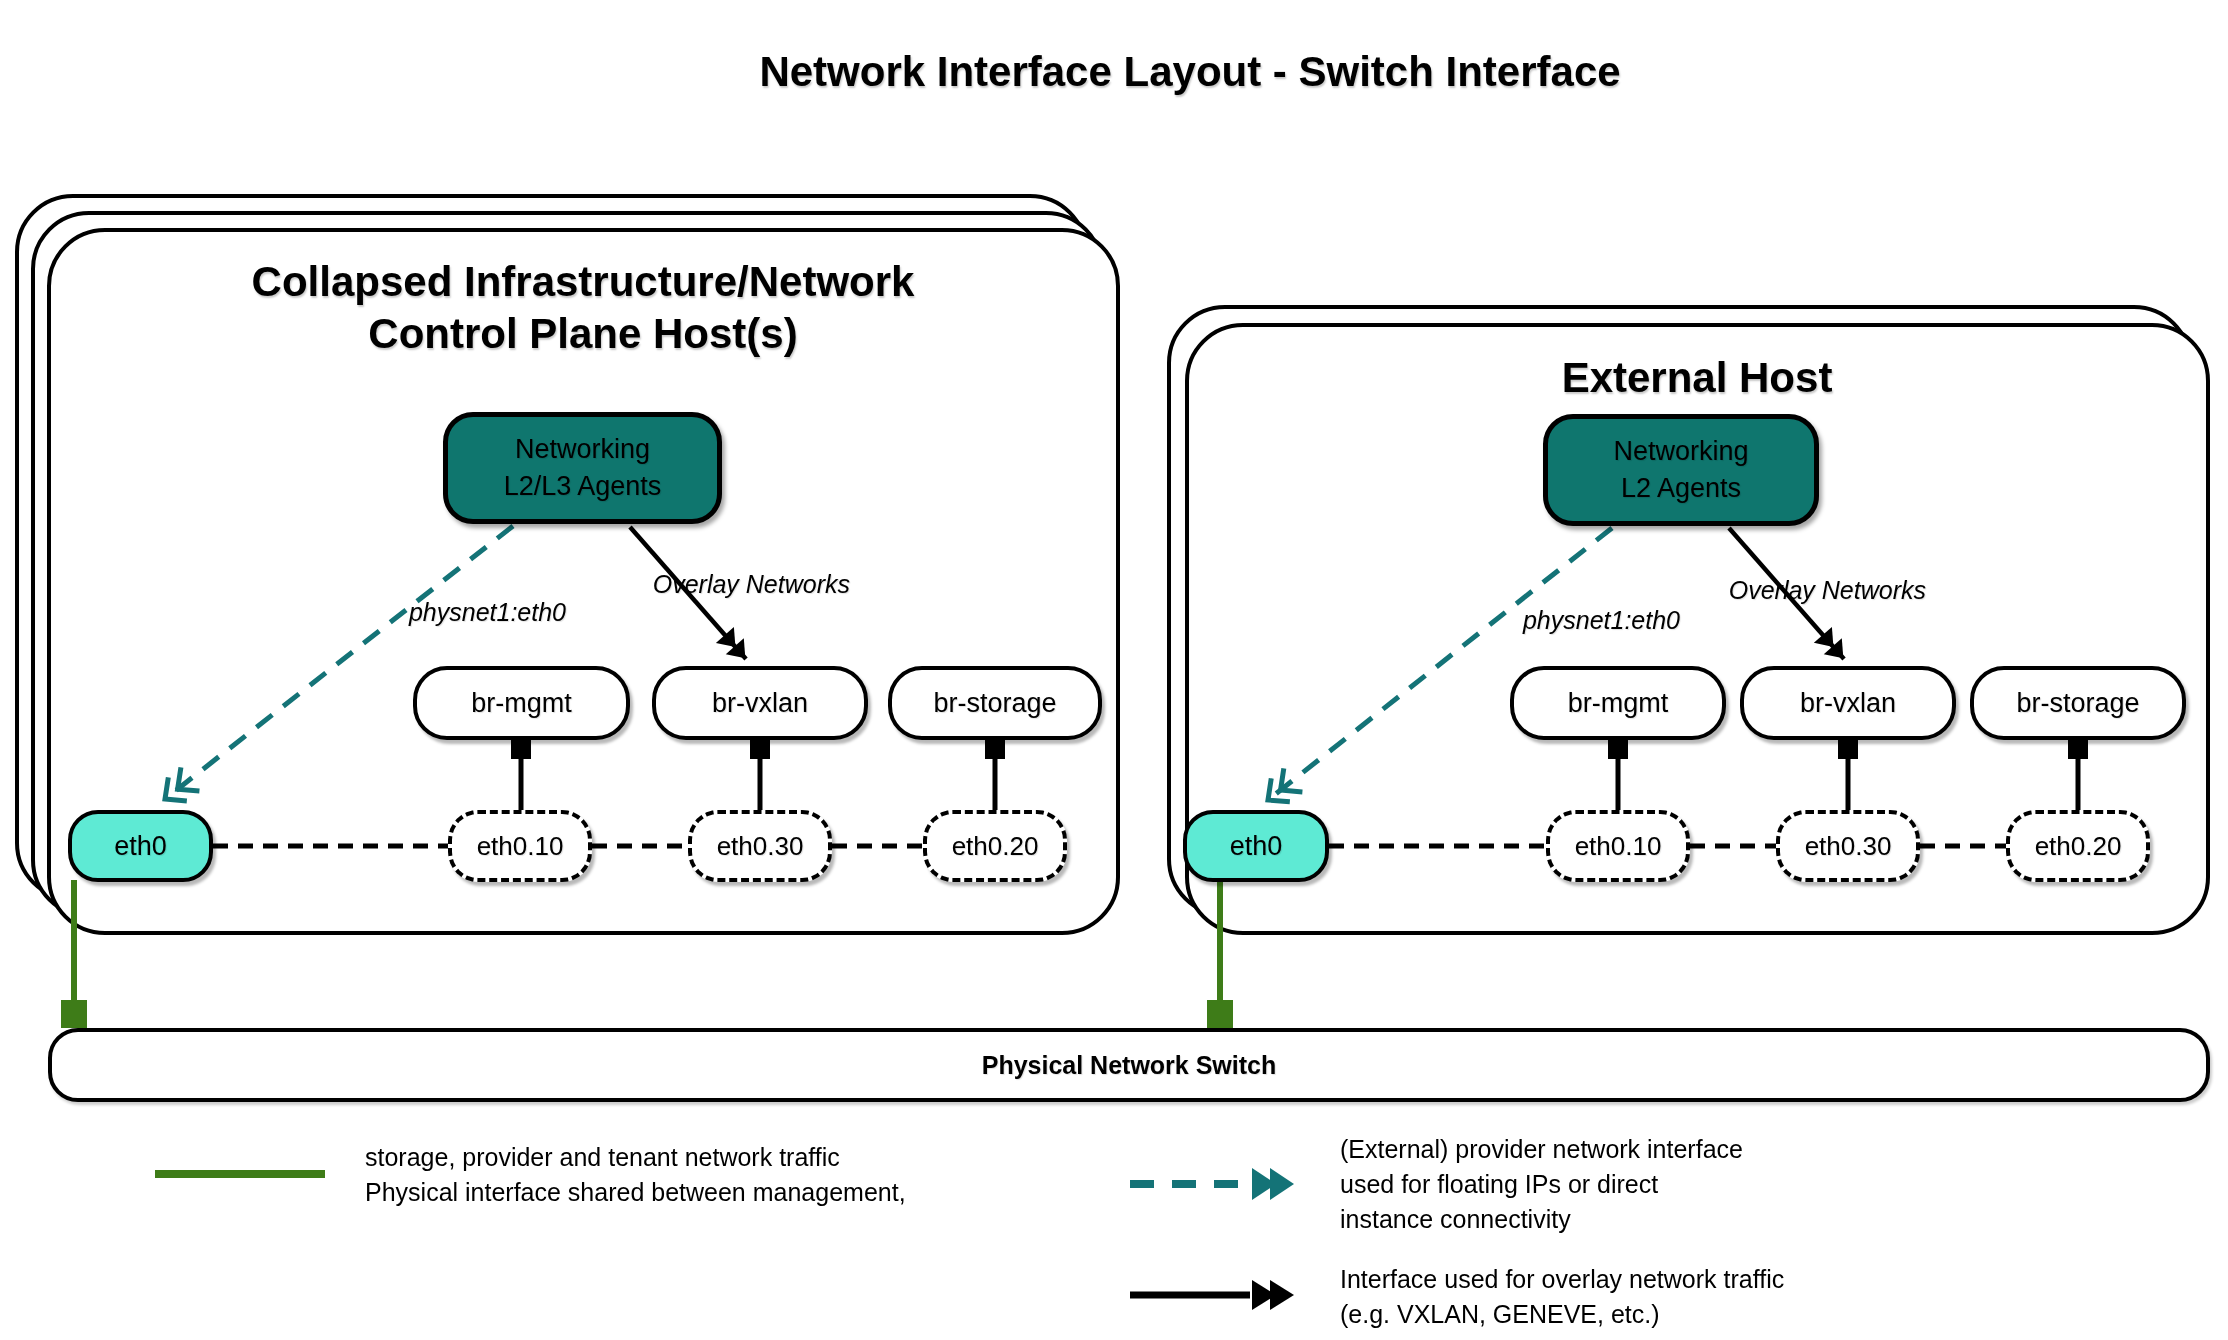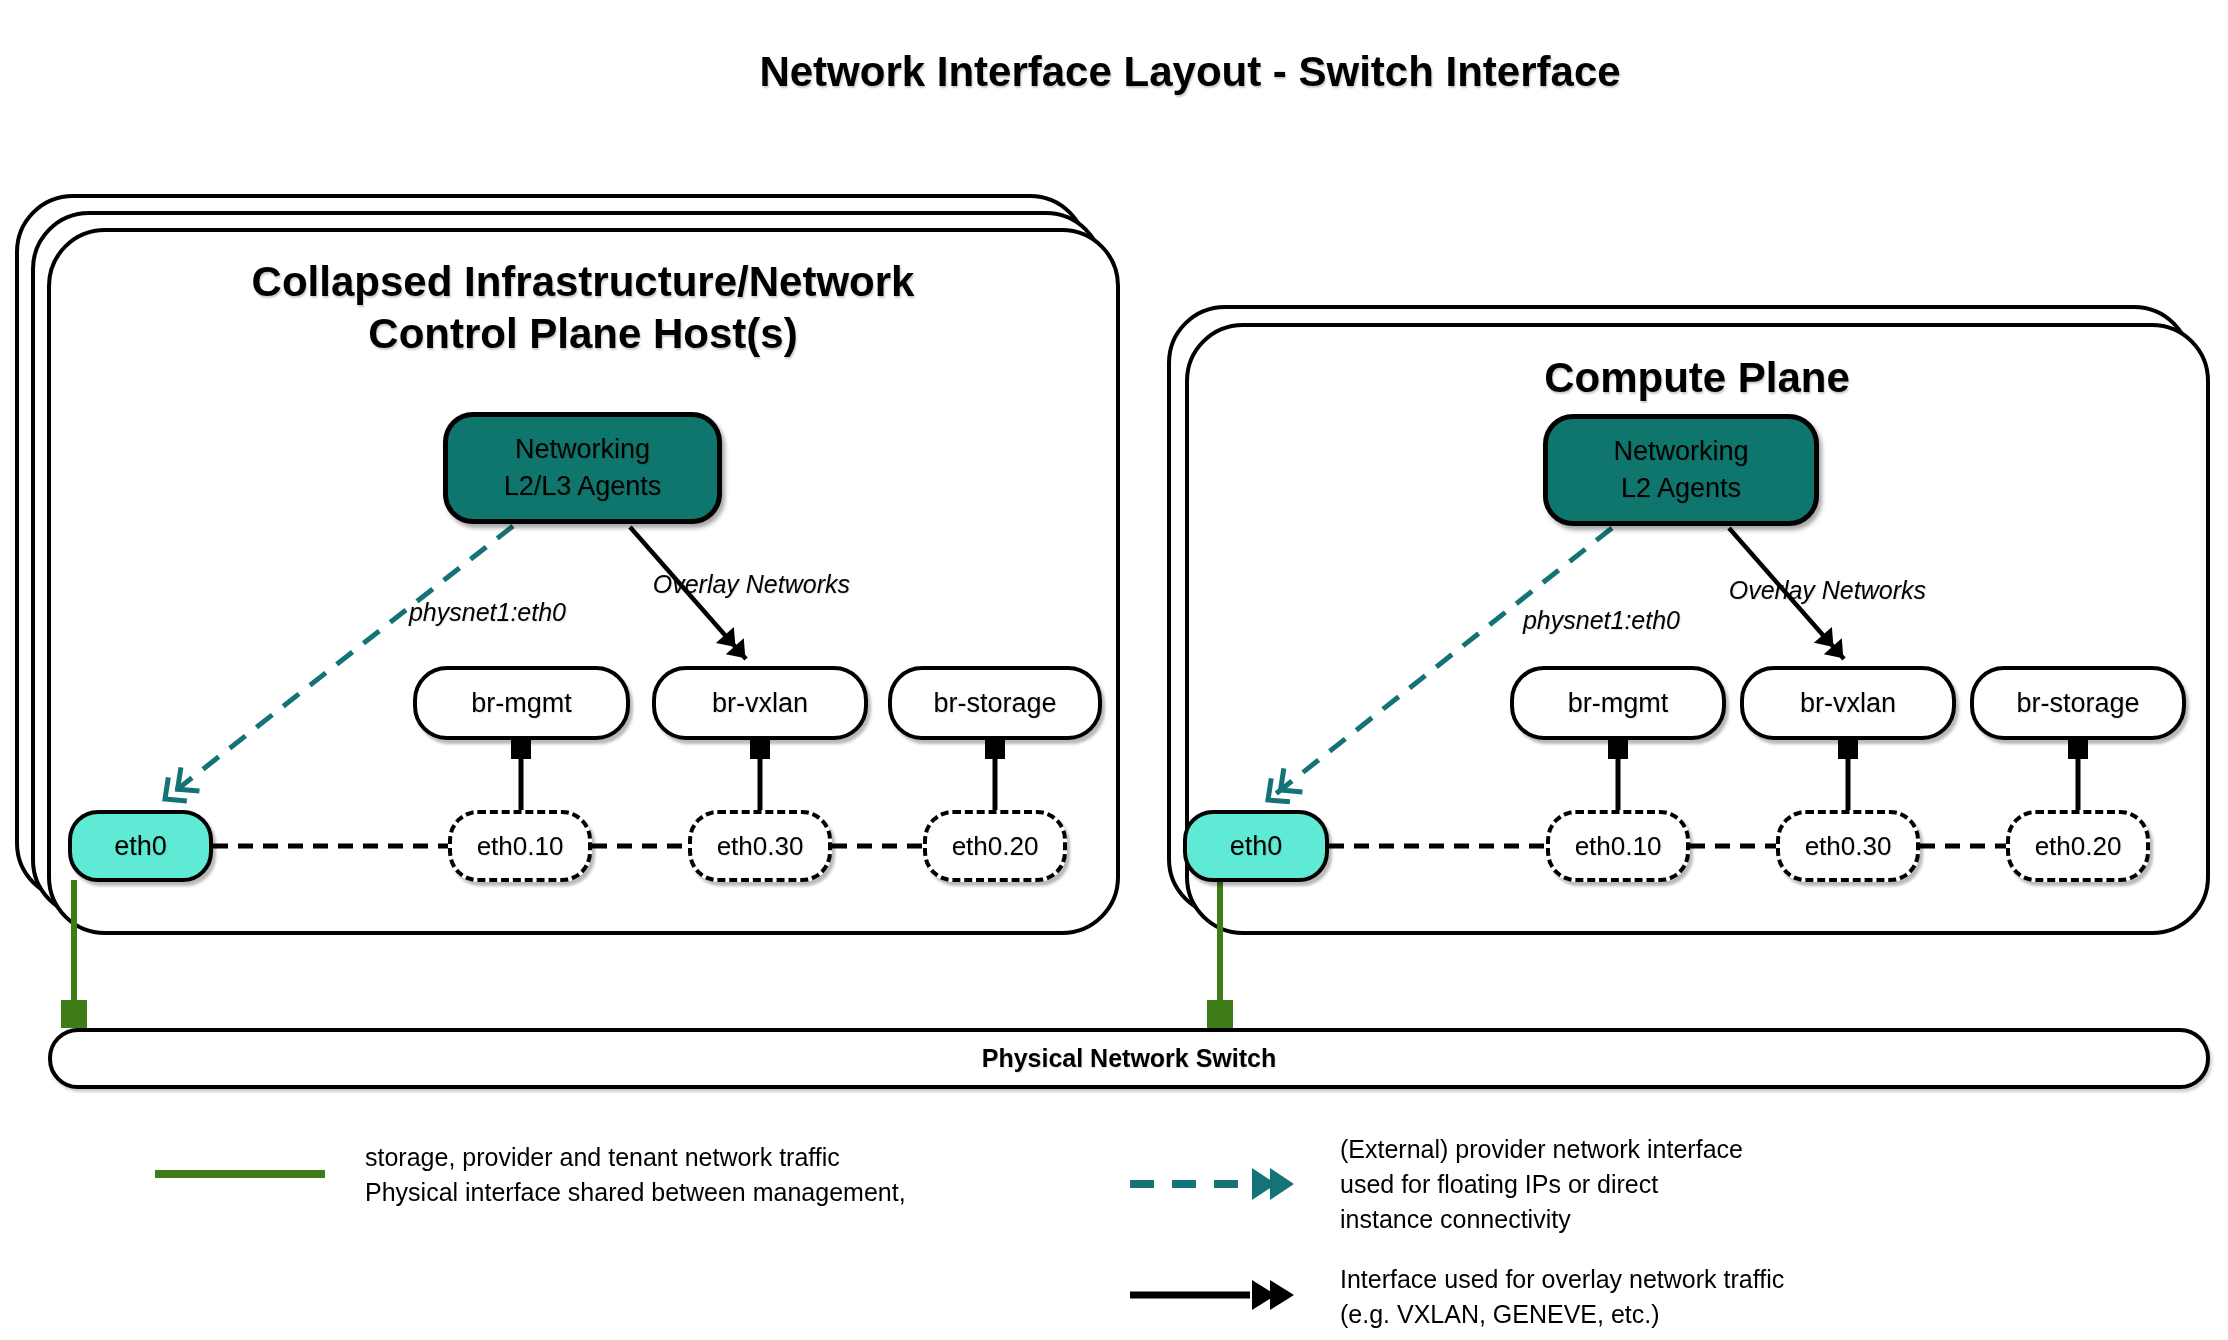--- a/index.html
+++ b/index.html
@@ -15,21 +15,21 @@
   .agent{background:#0f766e;border-width:5px;border-radius:30px;text-align:center;
          line-height:37px;font-size:27px;box-shadow:3px 4px 4px rgba(0,0,0,0.35);}
   .dashed{border-style:dashed;border-radius:30px;font-size:26px;}
   .iface{background:#5eead4;border-radius:30px;}
   .htitle{position:absolute;font-weight:bold;font-size:42px;line-height:52px;text-align:center;
           z-index:6;text-shadow:1px 2px 2px rgba(0,0,0,0.22);}
   .ptitle{position:absolute;left:190px;top:48px;width:2000px;text-align:center;font-weight:bold;
           font-size:42px;z-index:6;text-shadow:1px 2px 2px rgba(0,0,0,0.22);}
   .rlabel{position:absolute;font-size:25px;text-align:right;z-index:6;
           text-shadow:1px 1px 1px rgba(0,0,0,0.12);font-style:italic;}
-  .switch{position:absolute;left:48px;top:1028px;width:2162px;height:61px;border:4px solid #000;
+  .switch{position:absolute;left:48px;top:1028px;width:2162px;height:74px;border:4px solid #000;
           border-radius:30px;background:#fff;box-sizing:border-box;display:flex;align-items:center;
           justify-content:center;font-weight:bold;font-size:25px;z-index:6;
           box-shadow:2px 3px 3px rgba(0,0,0,0.2);text-shadow:1px 1px 1px rgba(0,0,0,0.12);}
   .legendtext{position:absolute;font-size:25px;z-index:6;}
   .legendtext div{line-height:35px;}
   #connectors{position:absolute;left:0;top:0;z-index:4;pointer-events:none;}
 </style>
 </head>
 <body>
 
@@ -60,21 +60,21 @@
 
 <div class="node iface" style="left:68px;top:810px;width:145px;height:72px;">eth0</div>
 <div class="node dashed" style="left:448px;top:810px;width:144px;height:72px;">eth0.10</div>
 <div class="node dashed" style="left:688px;top:810px;width:144px;height:72px;">eth0.30</div>
 <div class="node dashed" style="left:923px;top:810px;width:144px;height:72px;">eth0.20</div>
 
 <div class="hostbox" style="left:1167px;top:305px;width:1025px;height:612px;"></div>
 <div class="hostbox" style="left:1185px;top:323px;width:1025px;height:612px;"></div>
 
 <div class="htitle" style="left:1397px;top:352px;width:600px;">
-  <div>Compute Plane</div>
+  <div>External Host</div>
 </div>
 
 <div class="node agent" style="left:1543px;top:414px;width:276px;height:112px;">
   <div>
     <div>Networking</div>
     <div>L2 Agents</div>
   </div>
 </div>
 
 <div class="rlabel" style="left:1380px;top:606px;width:300px;">physnet1:eth0</div>

